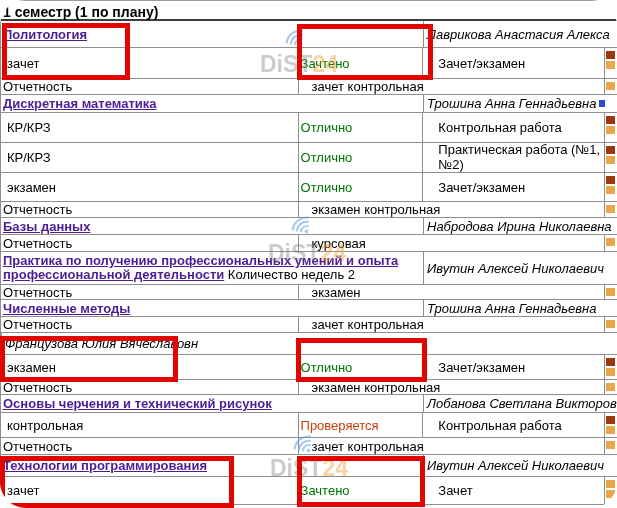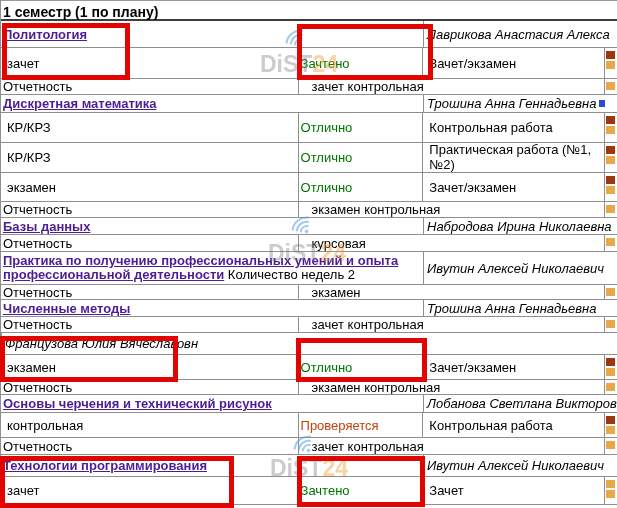--- a/index.html
+++ b/index.html
@@ -1,34 +1,34 @@
 <!DOCTYPE html>
 <html><head>
 <meta charset="utf-8">
 <style>
   html,body{margin:0;padding:0;background:#fff;}
   #screen{
     position:relative;width:617px;height:508px;overflow:hidden;
-    font-family:"Liberation Sans",sans-serif;font-size:13px;color:#000;background:#fff;
+    font-family:"Liberation Sans",sans-serif;font-size:13px;color:#000;background:#fff;border-radius:26px;
   }
   #sheet{position:absolute;left:0;top:0;width:640px;border-left:1px solid #8f8f8f;box-sizing:border-box;}
   
   .caption{
     box-sizing:border-box;height:21px;border-top:1px solid #9a9a9a;border-bottom:2px solid #3c3c3c;
     font-weight:bold;font-size:14px;padding:3px 0 0 2px;white-space:nowrap;
   }
   
   .row{display:flex;box-sizing:border-box;border-bottom:1px solid #8f8f8f;}
   .cell{box-sizing:border-box;display:flex;align-items:center;overflow:hidden;white-space:nowrap;padding-left:2px;}
   .bl{border-left:1px solid #8f8f8f;}
   .c-name{width:422px;}
   .c-teacher{flex:1;font-style:italic;padding-left:3px;}
   .c-a{width:297px;}
   .c-b{width:125px;text-align:center;}
-  .c-c{width:182px;padding-left:6px;}
+  .c-c{width:182px;padding-left:15px;}
   .c-bc{width:307px;padding-left:13px;}
   .c-d{width:36px;padding-left:1px;align-items:flex-start;padding-top:3px;}
   .pad6{padding-left:6px;}
   .wrap{white-space:normal;line-height:1.08;}
   .dlink{color:#4c1d95;font-weight:bold;text-decoration:underline;cursor:pointer;}
   .t-green{color:#007500;}
   .t-blue{color:#c2410c;}
   
   .frag{display:flex;flex-direction:column;gap:2px;}
   .frag i{display:block;width:9px;height:8px;}

